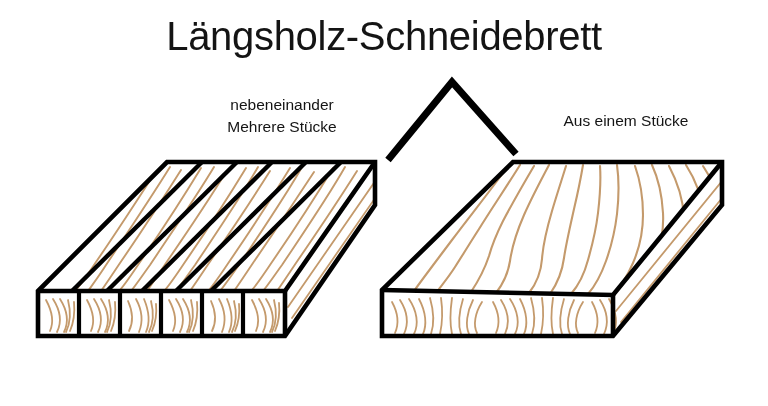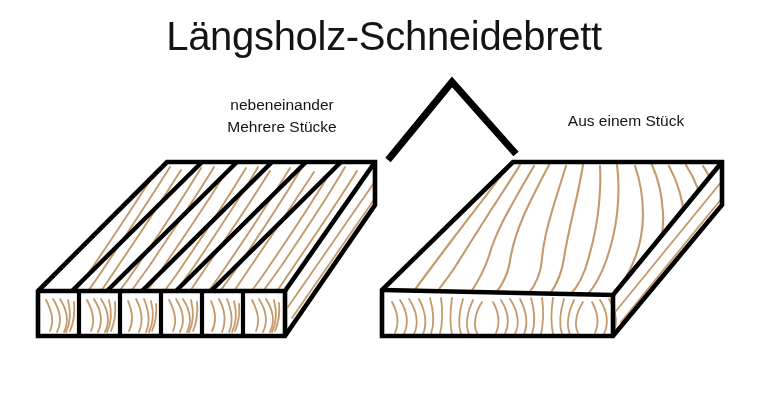--- a/index.html
+++ b/index.html
@@ -58,21 +58,21 @@
 
 <div id="page">
 
   <div id="diagram-title">Längsholz-Schneidebrett</div>
 
   <div class="caption" id="caption-left">
     <div>nebeneinander</div>
     <div>Mehrere Stücke</div>
   </div>
 
-  <div class="caption" id="caption-right">Aus einem Stück</div>
+  <div class="caption" id="caption-right">Aus einem Stücke</div>
 
   <svg id="scene" width="768" height="406" viewBox="0 0 768 406">
 
     <g>
       <path d="M 388 160 L 452 82 L 516 154" fill="none" stroke="#000000" stroke-width="7" stroke-linecap="butt" stroke-linejoin="miter"></path>
     </g>
 
     <g>
 
       <path d="M 167 162 L 375 162 L 285 291 L 38 291 Z" fill="#ffffff" stroke="none"></path>

